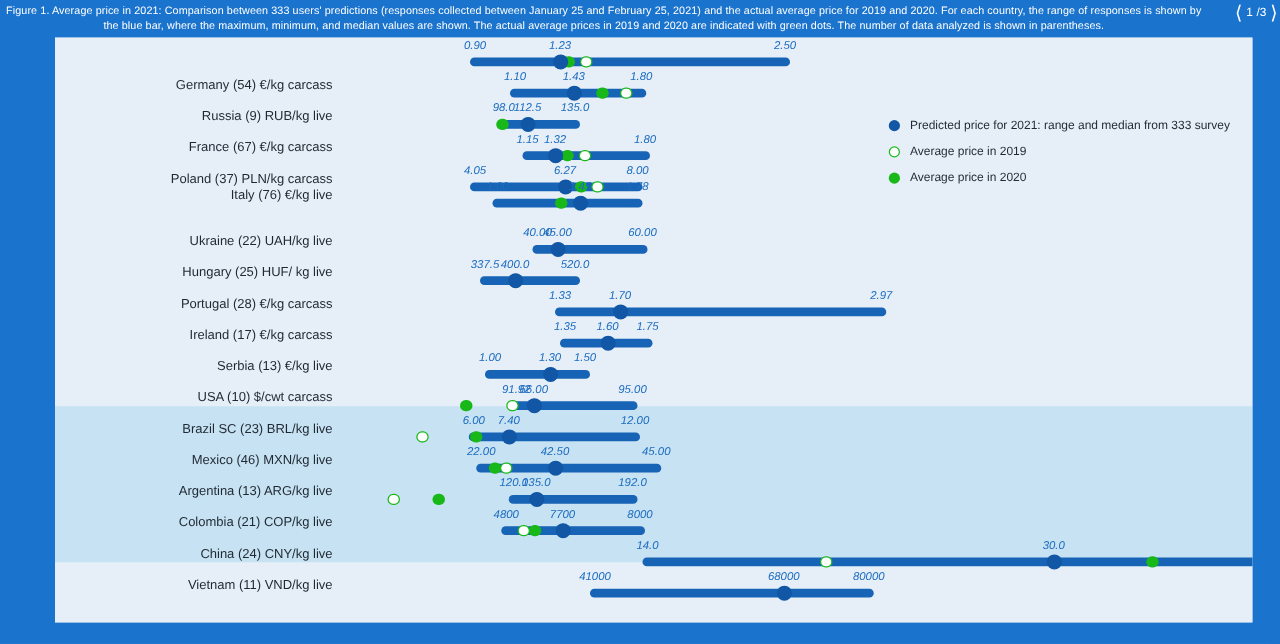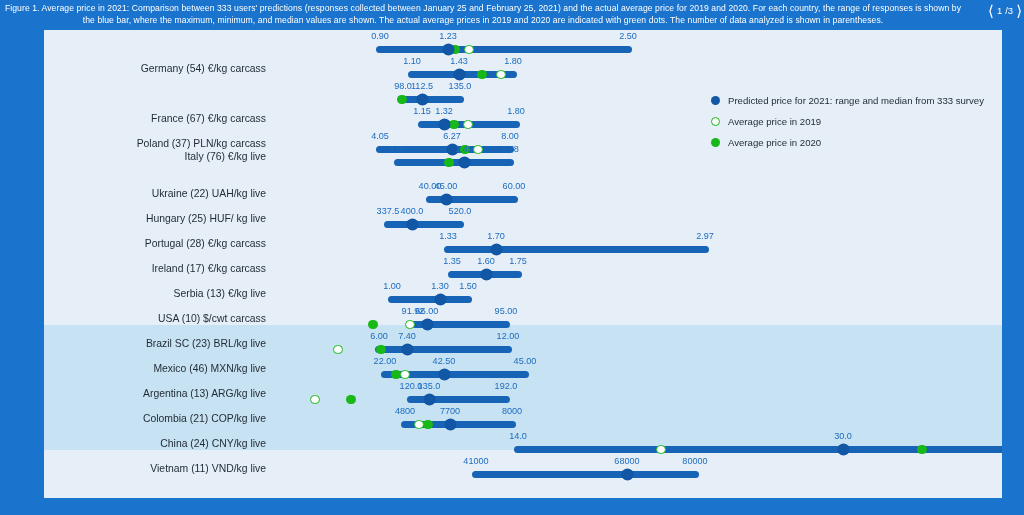--- a/index.html
+++ b/index.html
@@ -56,21 +56,21 @@
 
   .row-label {
     position: absolute; left: 0; top: 0;
     width: 230px; height: 25px;
     display: flex; align-items: center; justify-content: flex-end;
     padding-right: 8px;
     font-size: 10.4px; color: #1f2933;
     white-space: nowrap;
   }
 
-  .track { position: absolute; left: 238px; top: 0; width: 720px; height: 25px; }
+  .track { position: absolute; left: 238px; top: 0; width: 720px; height: 25px; font-style: italic; }
 
   .bar {
     position: absolute; top: 15px; height: 7px;
     background: #1763b5; border-radius: 4px;
   }
 
   .dot { position: absolute; border-radius: 50%; }
   .dot.median {
     width: 11px; height: 11px; top: 13px;
     background: #1257a5; margin-left: -5.5px;
@@ -143,20 +143,21 @@
             <div class="bar" style="left: 126px; width: 109px;"></div>
             <span class="vlabel" style="left: 130px;">1.10</span>
             <span class="vlabel" style="left: 177px;">1.43</span>
             <span class="vlabel" style="left: 231px;">1.80</span>
             <div class="dot y2020" style="left: 200px;"></div>
             <div class="dot y2019" style="left: 219px;"></div>
             <div class="dot median" style="left: 177px;"></div>
           </div>
         </div>
         <div class="row" style="top: 51px;">
+          <div class="row-label">Russia (9) RUB/kg live</div>
           <div class="track">
             <div class="bar" style="left: 117px; width: 65px;"></div>
             <span class="vlabel" style="left: 121px;">98.0</span>
             <span class="vlabel" style="left: 140px;">112.5</span>
             <span class="vlabel" style="left: 178px;">135.0</span>
             <div class="dot y2020" style="left: 120px;"></div>
             <div class="dot median" style="left: 140px;"></div>
           </div>
         </div>
         <div class="row" style="top: 76px;">

